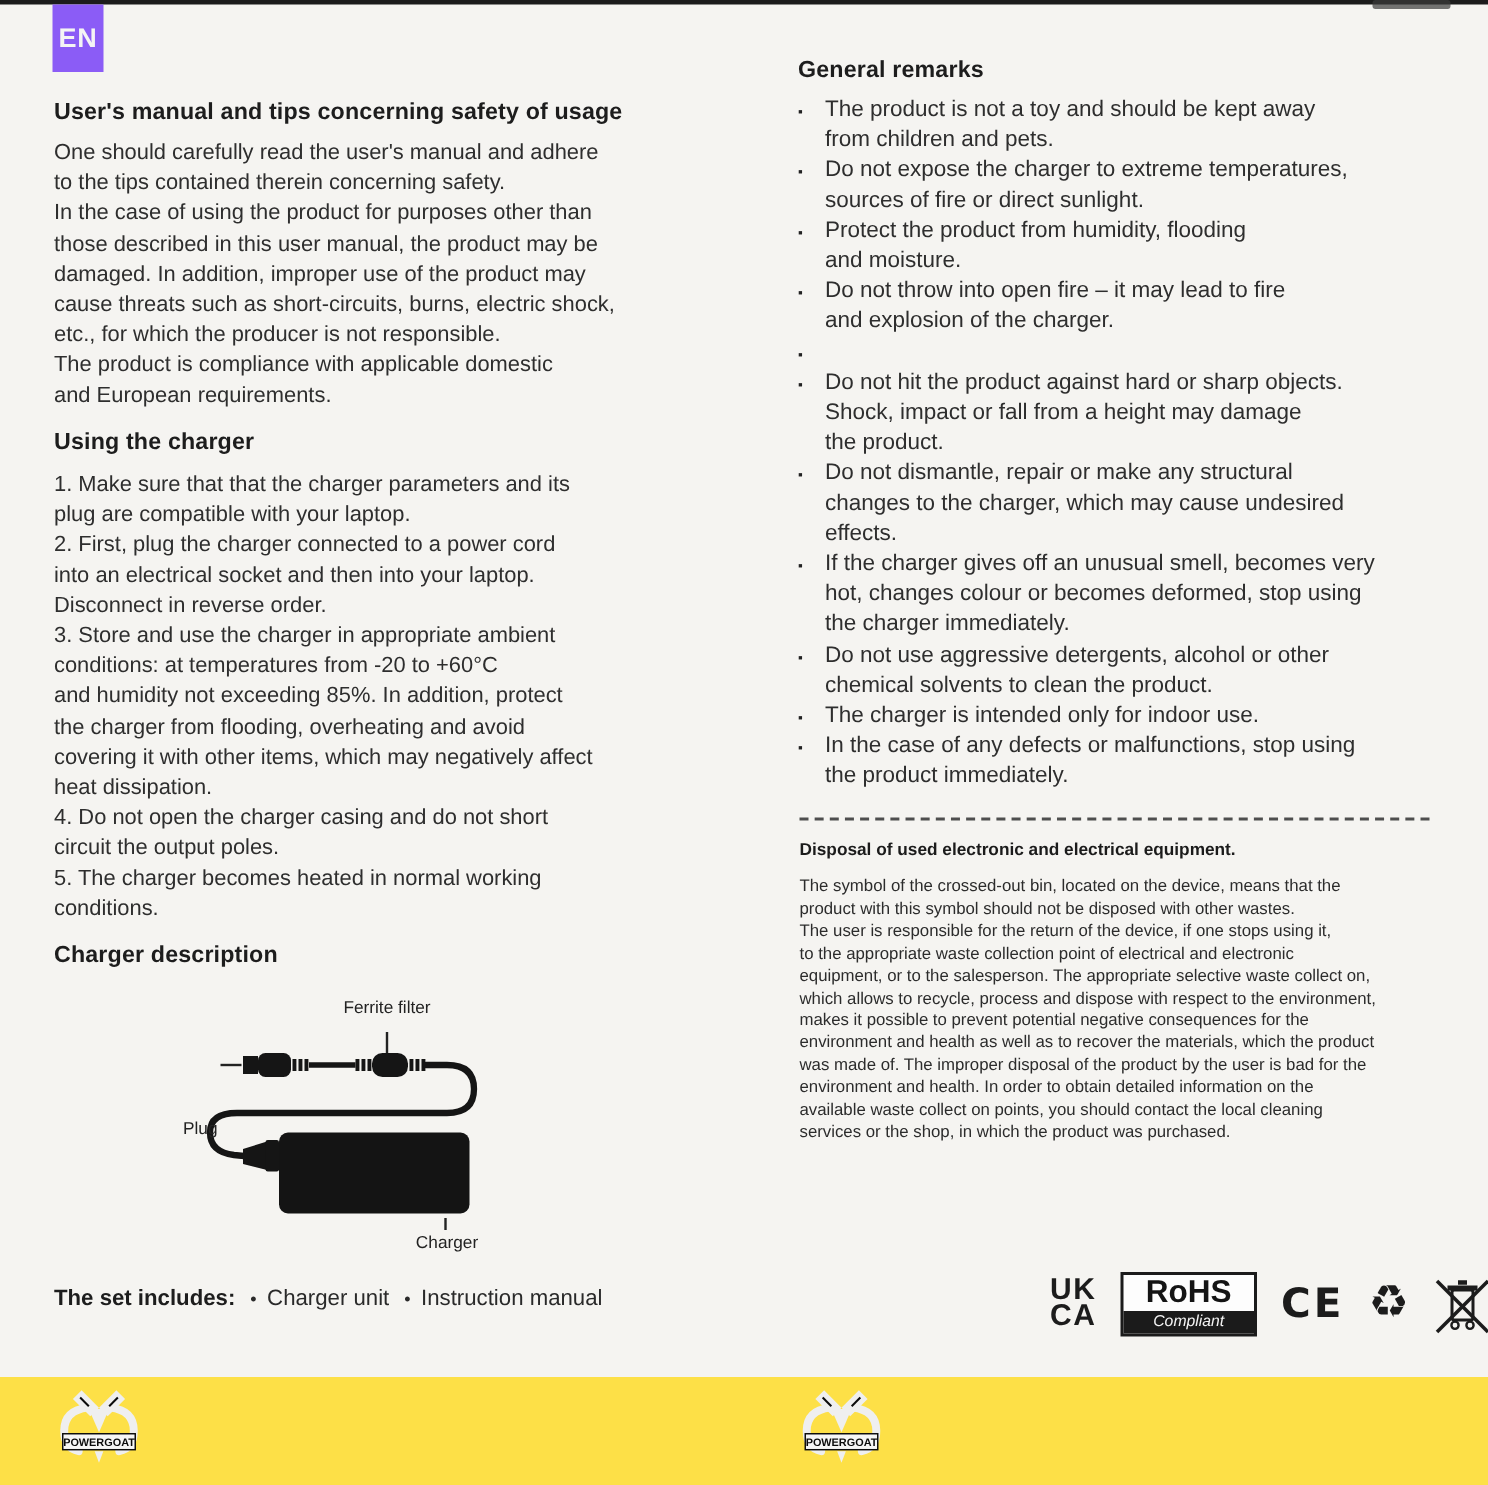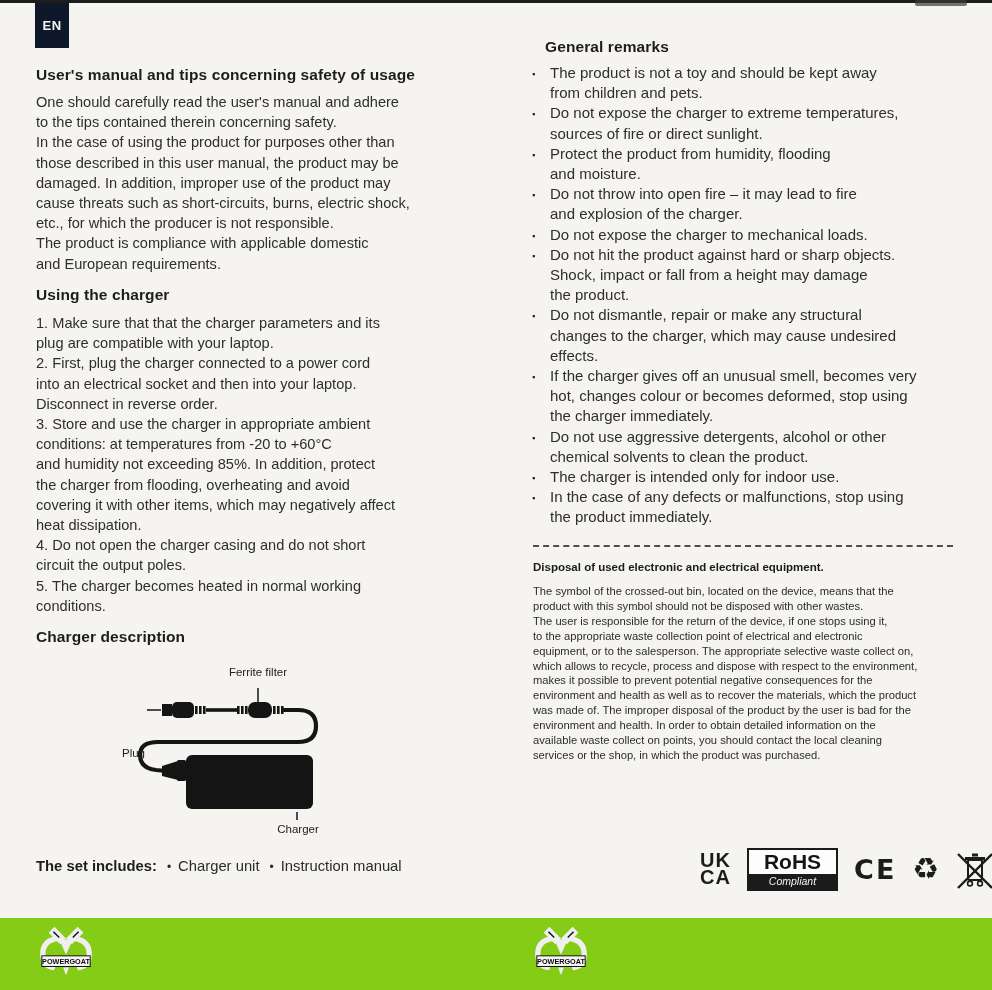--- a/index.html
+++ b/index.html
@@ -10,21 +10,21 @@
   }
   .page {
     position:relative; width:992px; height:990px;
     background:#f5f4f1; overflow:hidden; color:#2f2f2f;
   }
   .topstrip { position:absolute; left:0; top:0; width:992px; height:3px; background:#1c1c1c; }
   .corner-smudge { position:absolute; left:915px; top:0; width:52px; height:6px; background:#3a3a3a; opacity:.7; border-radius:2px; }
 
   .en-badge {
     position:absolute; left:35px; top:3px; width:34px; height:45px;
-    background:#0f172a; color:#f4f4f4; font-weight:bold; font-size:13px;
+    background:#8b5cf6; color:#f4f4f4; font-weight:bold; font-size:18px;
     display:flex; align-items:center; justify-content:center; letter-spacing:.5px;
   }
 
   h2.sec {
     position:absolute; font-size:15.5px; font-weight:bold; color:#1d1d1d; letter-spacing:.1px;
   }
   .ml { white-space:pre-line; }
 
   .p-body {
     position:absolute; font-size:14.6px; line-height:20.2px; color:#2e2e2e;
@@ -41,41 +41,41 @@
   .dlabel { position:absolute; font-size:11.5px; color:#222; }
   .lbl-ferrite { left:108px; top:8px; width:100px; text-align:center; }
   .lbl-plug { left:0px; top:45px; width:45px; text-align:right;margin-top:44px; }
   .lbl-charger { left:158px; top:165px; width:80px; text-align:center; }
 
   .set-line { position:absolute; left:36px; top:858px; font-size:14.8px; color:#2a2a2a; }
   .set-line b { font-weight:bold; color:#1d1d1d; }
   .set-line .dot { margin:0 7px 0 10px; font-size:12px; }
 
   
-  #h-general { left:532px; top:38px;margin-left:13px; }
+  #h-general { left:532px; top:38px; }
   .bullets { position:absolute; left:532px; top:63px; width:440px; list-style:none; }
   .bullets li { display:flex; align-items:flex-start; margin:0; }
   .bullets .mark { width:9px; flex:0 0 9px; margin-right:9px; font-size:9px; line-height:20.2px; color:#222; transform:translateY(1px); }
   .bullets .btxt { font-size:15px; line-height:20.2px; color:#2e2e2e; }
 
   .sep { position:absolute; left:533px; top:545px; width:420px; border-top:2px dashed #4e4e4e; }
 
   #h-disposal { position:absolute; left:533px; top:561px; font-size:11.5px; font-weight:bold; color:#1b1b1b; }
   #p-disposal { position:absolute; left:533px; top:584px; width:442px; font-size:11.2px; line-height:14.9px; color:#2c2c2c; }
 
   
   .marks { position:absolute; left:700px; top:845px; height:48px; display:flex; align-items:center; gap:16px; color:#1c1c1c; }
   .ukca { font-weight:800; font-size:20px; line-height:17px; letter-spacing:1px; text-align:center; }
   .rohs { border:2.5px solid #1b1b1b; text-align:center; background:#fdfdfd; }
   .rohs-top { display:block; font-weight:800; font-size:21px; padding:0 15px; color:#141414; }
   .rohs-bottom { display:block; background:#1b1b1b; color:#f4f4f4; font-size:10.5px; padding:1px 4px 2px;font-style:italic; }
   .ce { font-weight:bold; font-size:27px; letter-spacing:2px; font-family:"DejaVu Sans", sans-serif; }
   .recycle { font-size:30px; line-height:30px; font-family:"DejaVu Sans", sans-serif; }
 
-  .footer { position:absolute; left:0; top:918px; width:992px; height:72px; background:#84cc16; }
+  .footer { position:absolute; left:0; top:918px; width:992px; height:72px; background:#fde047; }
   .goat { position:absolute; top:6px; width:58px; height:54px; }
   .goat-1 { left:37px; } .goat-2 { left:532px; }
 </style>
 </head>
 <body>
 
 <div class="page">
   <div class="topstrip"></div>
   <div class="corner-smudge"></div>
 
@@ -168,21 +168,20 @@
         <span class="btxt ml">Protect the product from humidity, flooding
 and moisture.</span>
       </li>
     <li>
         <span class="mark">▪</span>
         <span class="btxt ml">Do not throw into open fire – it may lead to fire
 and explosion of the charger.</span>
       </li>
     <li>
         <span class="mark">▪</span>
-        <span class="btxt ml">Do not expose the charger to mechanical loads.</span>
       </li>
     <li>
         <span class="mark">▪</span>
         <span class="btxt ml">Do not hit the product against hard or sharp objects.
 Shock, impact or fall from a height may damage
 the product.</span>
       </li>
     <li>
         <span class="mark">▪</span>
         <span class="btxt ml">Do not dismantle, repair or make any structural

